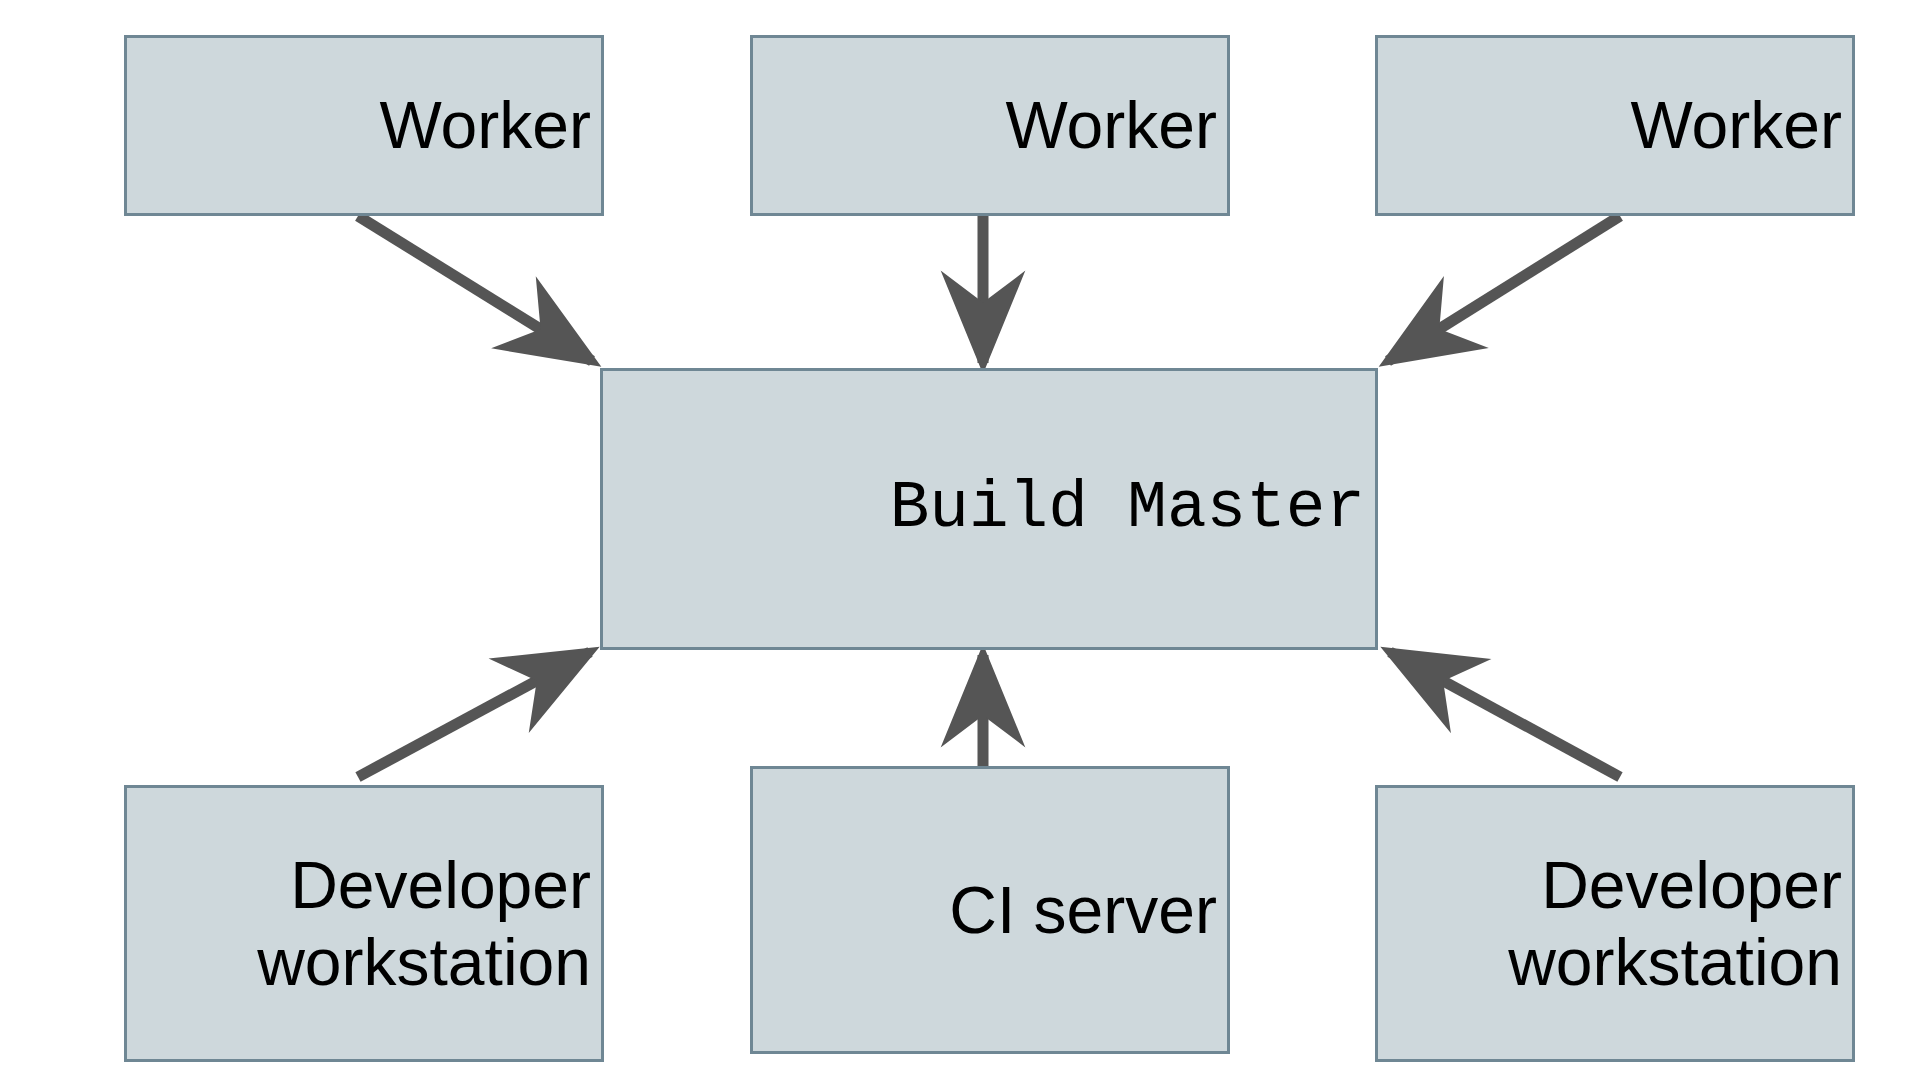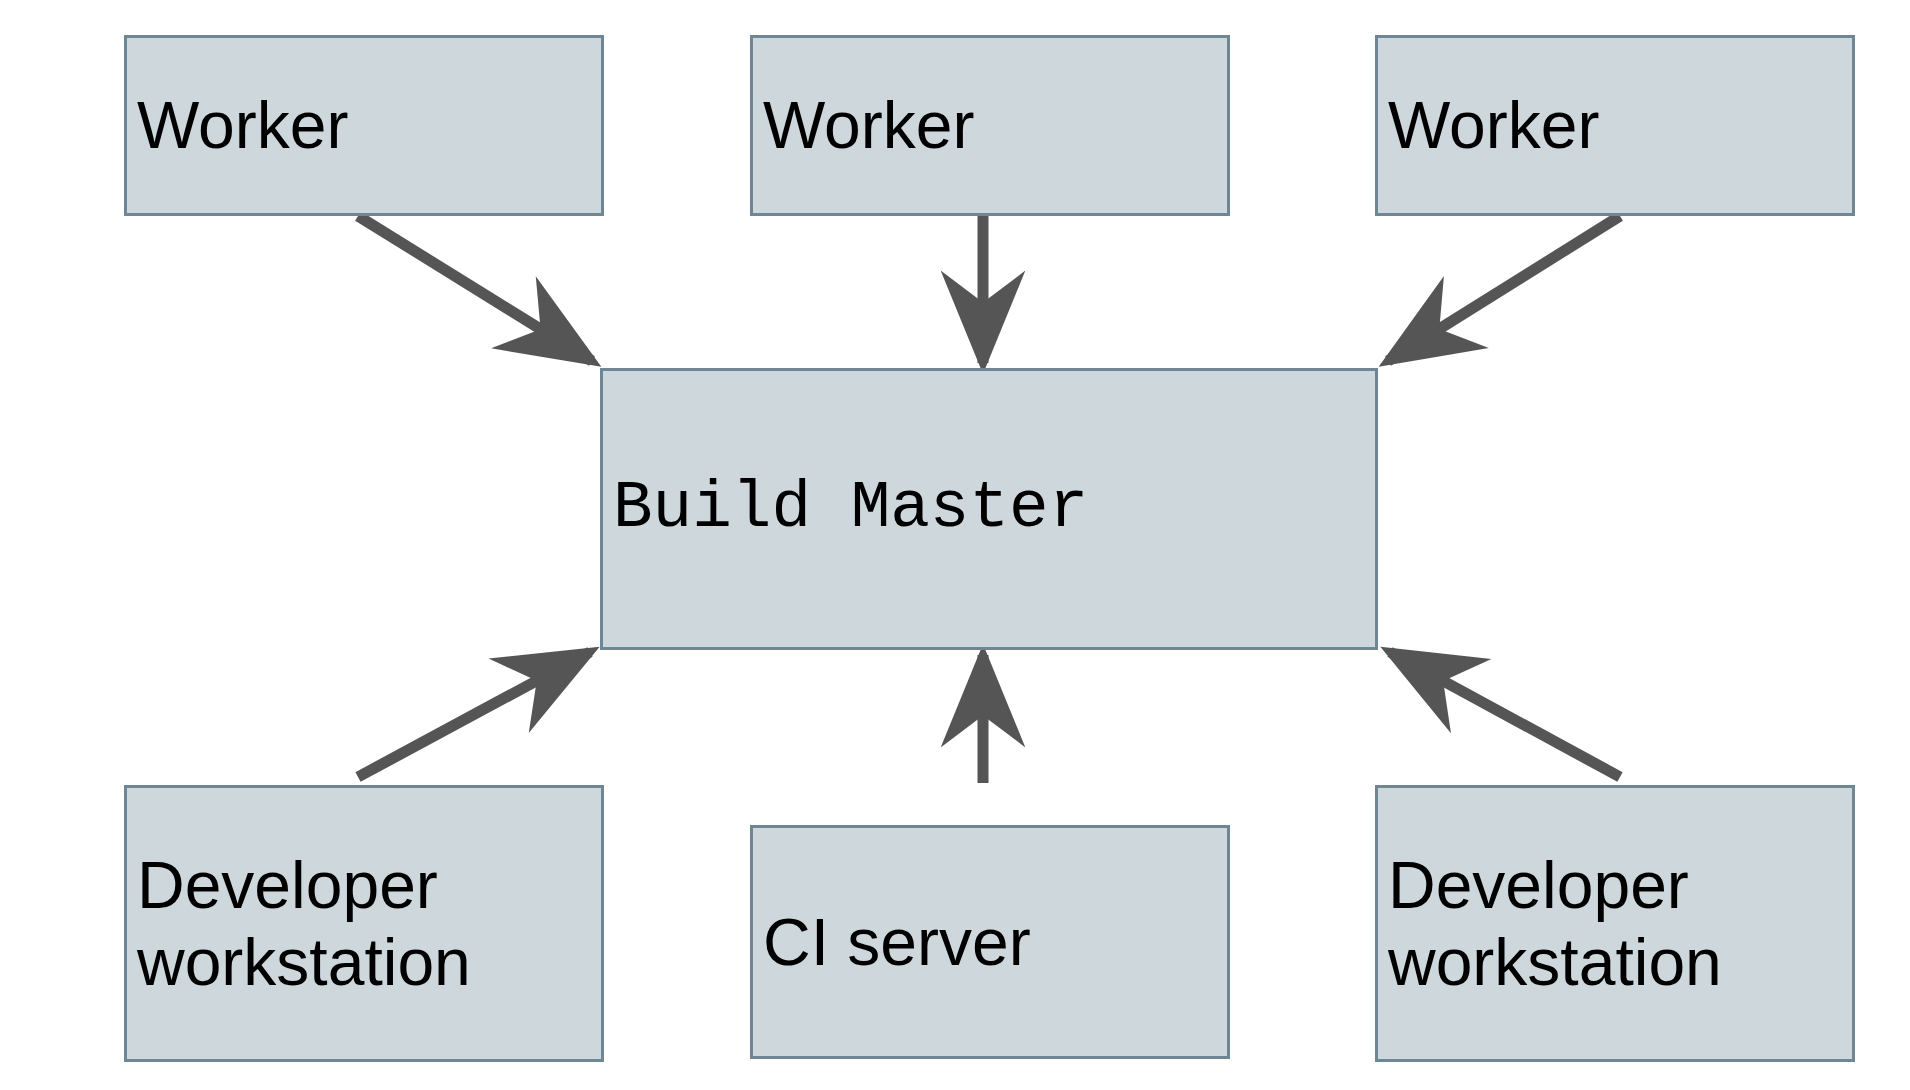--- a/index.html
+++ b/index.html
@@ -26,40 +26,41 @@
     pointer-events: none;
   }
   .node {
     position: absolute;
     box-sizing: border-box;
     background: #ced8dc;
     border: 3px solid #6f8794;
     display: flex;
     align-items: center;
     justify-content: center;
-    text-align: left;
+    text-align: right;
     color: #000000;
     line-height: 1.16;
     white-space: pre-line;
+    padding-left: 46px;
   }
   .node-label {
     display: block;
     width: 100%;
     padding: 0 10px;
     box-sizing: border-box;
   }
   
   #node-worker-1 { left: 124px;  top: 35px;  width: 480px; height: 181px; font-size: 66px; }
   #node-worker-2 { left: 750px;  top: 35px;  width: 480px; height: 181px; font-size: 66px; }
   #node-worker-3 { left: 1375px; top: 35px;  width: 480px; height: 181px; font-size: 66px; }
   
   #node-build-master { left: 600px; top: 368px; width: 778px; height: 282px; font-size: 66px; font-family: Liberation Mono, monospace; }
   
   #node-dev-workstation-1 { left: 124px;  top: 785px; width: 480px; height: 277px; font-size: 66px; }
-  #node-ci-server        { left: 750px;  top: 825px; width: 480px; height: 234px; font-size: 66px; }
+  #node-ci-server        { left: 750px;  top: 766px; width: 480px; height: 288px; font-size: 66px; }
   #node-dev-workstation-2 { left: 1375px; top: 785px; width: 480px; height: 277px; font-size: 66px; }
 </style>
 </head>
 <body>
 
 <div id="diagram-canvas">
 
   <svg id="arrow-layer" viewBox="0 0 1910 1090" width="1910" height="1090" xmlns="http://www.w3.org/2000/svg">
     <defs>
       <marker id="barb" markerWidth="10" markerHeight="10" refX="8.6" refY="4" orient="auto" markerUnits="strokeWidth">

